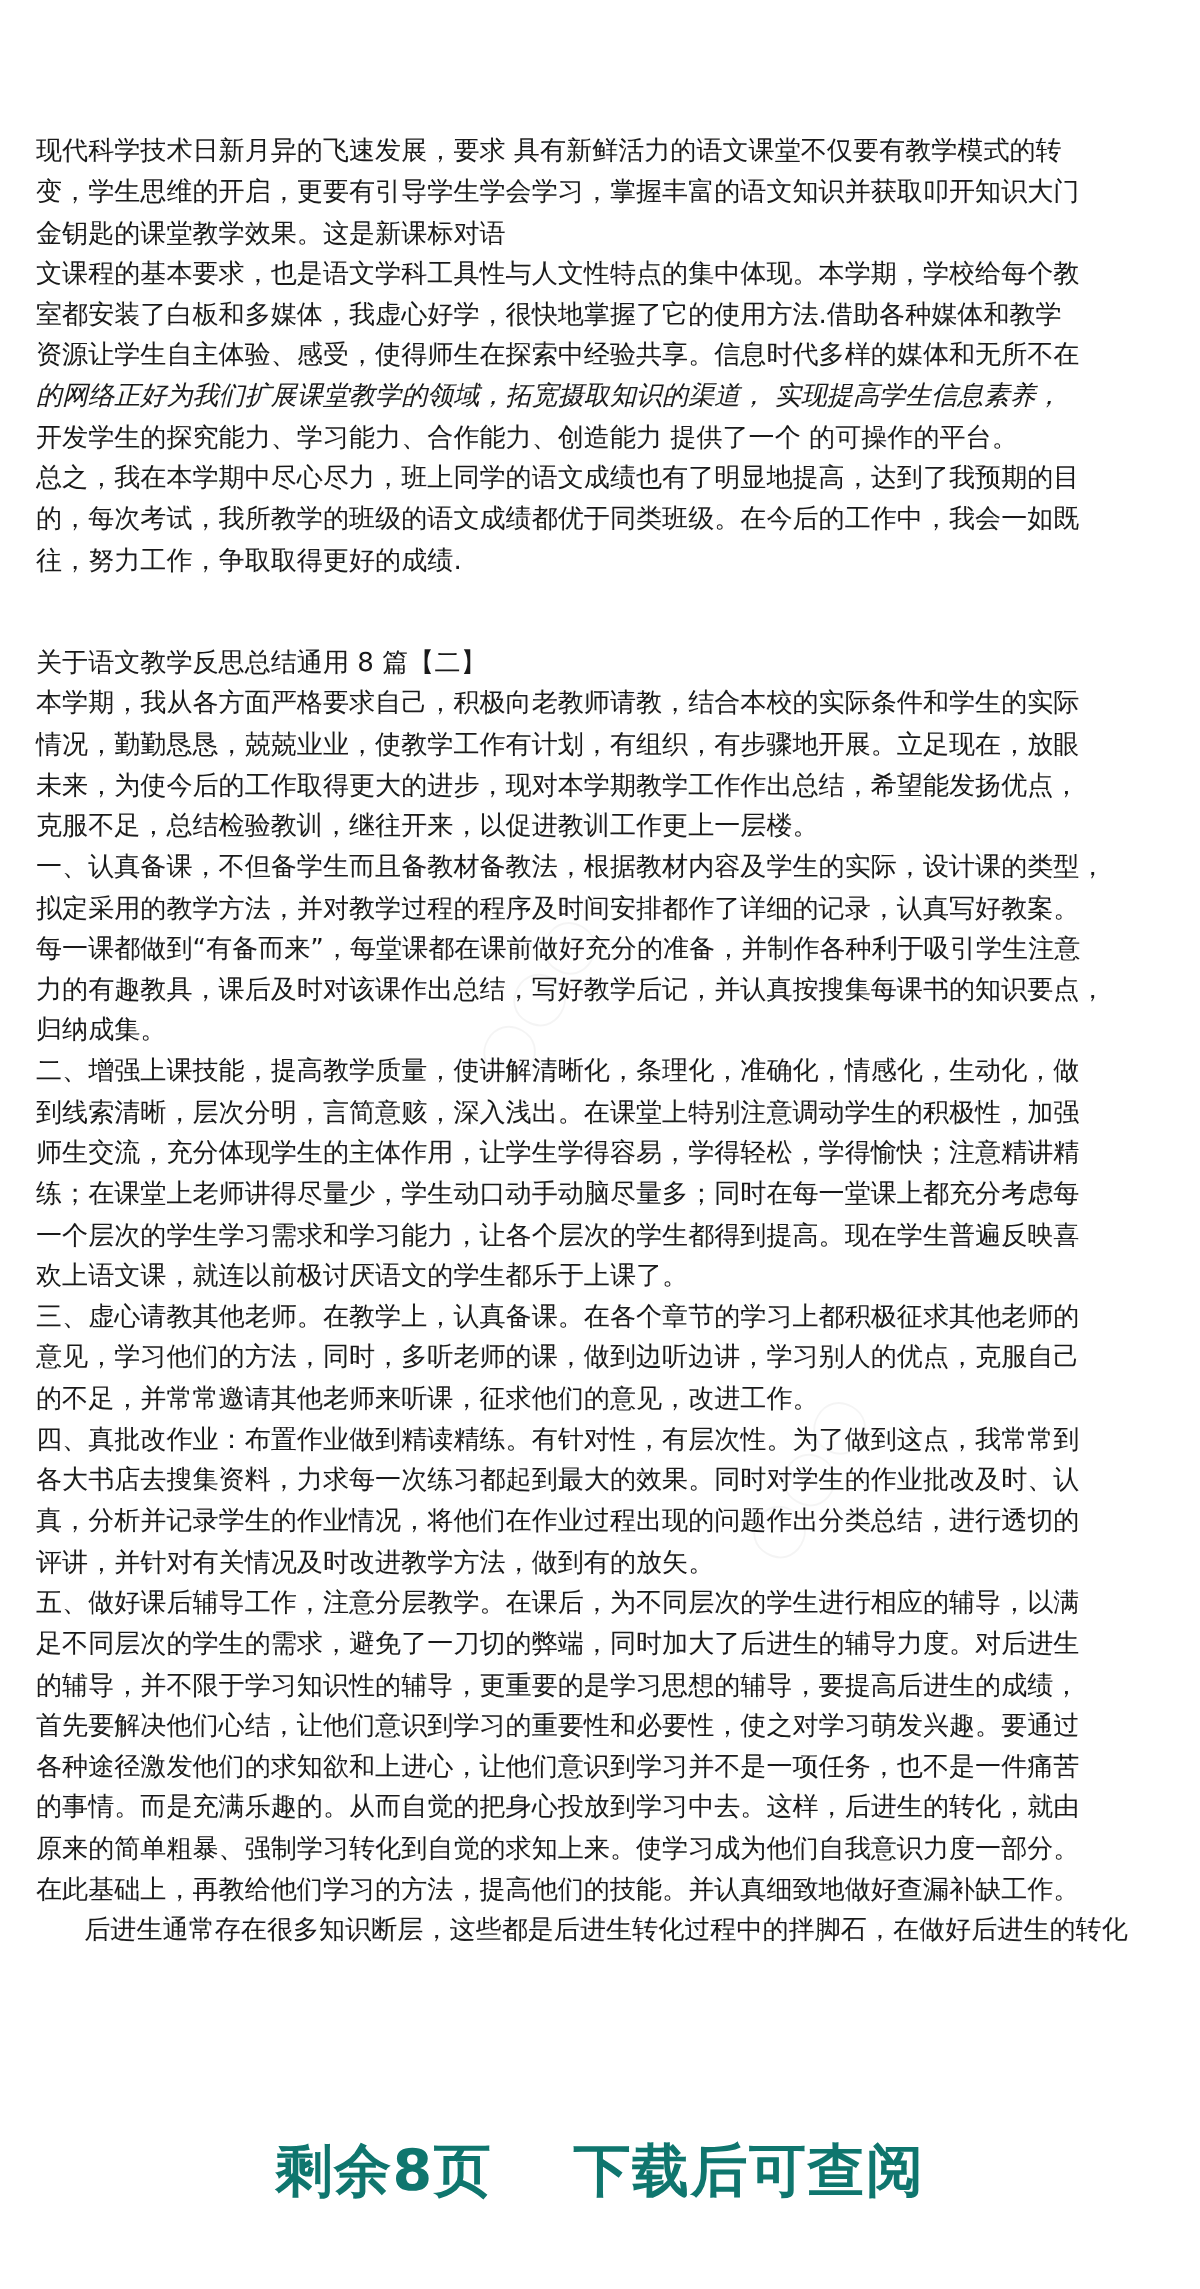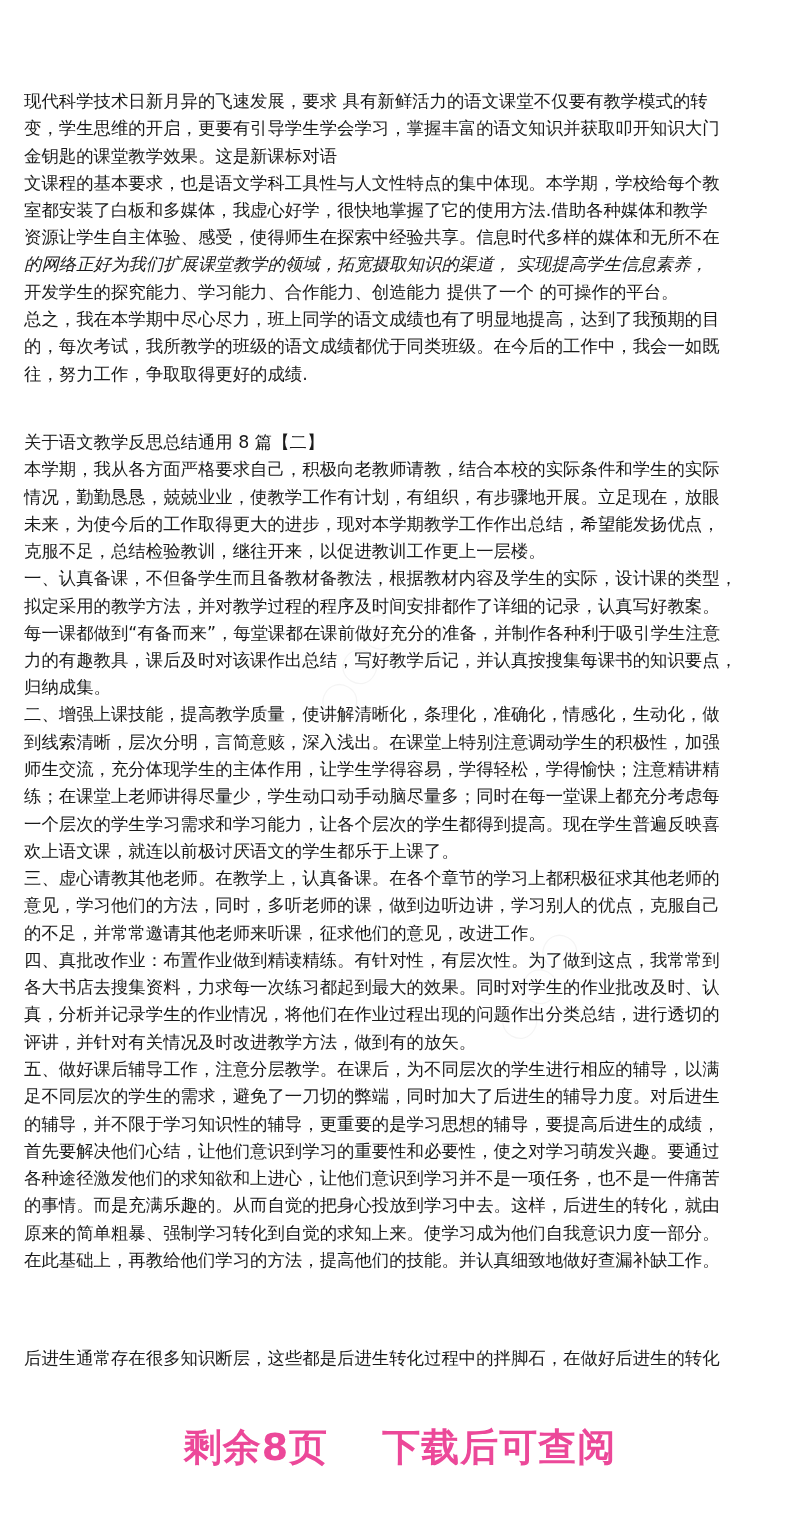--- a/index.html
+++ b/index.html
@@ -5,21 +5,21 @@
   html, body { margin: 0; padding: 0; background: #ffffff; }
   body { width: 800px; height: 1526px; position: relative; overflow: hidden;
          font-family: "DejaVu Sans", "Liberation Sans", sans-serif; color: #1a1a1a; }
   .page { position: absolute; left: 0; top: 0; width: 800px; height: 1526px; }
   .line { position: absolute; left: 24px; width: 760px; font-size: 17.4px; line-height: 24px;
           white-space: nowrap; letter-spacing: 0px; }
   .title-line { left: 24px; }
   .watermark { position: absolute; font-size: 40px; color: rgba(0,0,0,0.045);
                transform: rotate(-60deg); white-space: nowrap; pointer-events: none; }
   .footer { position: absolute; left: 0; top: 1422px; width: 800px; text-align: center;
-            font-size: 38px; font-weight: bold; color: #ec4899; letter-spacing: 1px; }
+            font-size: 38px; font-weight: bold; color: #0f766e; letter-spacing: 1px; }
   .footer span { display: inline-block; margin: 0 20px; }
 </style>
 </head>
 <body>
 
 <div class="page">
 
   <div class="watermark" style="left:300px; top:640px;">〇〇〇</div>
   <div class="watermark" style="left:480px; top:960px;">〇〇〇</div>
 
@@ -64,21 +64,21 @@
     <div class="line" style="top:1002px;">真，分析并记录学生的作业情况，将他们在作业过程出现的问题作出分类总结，进行透切的</div>
     <div class="line" style="top:1030px;">评讲，并针对有关情况及时改进教学方法，做到有的放矢。</div>
     <div class="line" style="top:1057px;">五、做好课后辅导工作，注意分层教学。在课后，为不同层次的学生进行相应的辅导，以满</div>
     <div class="line" style="top:1084px;">足不同层次的学生的需求，避免了一刀切的弊端，同时加大了后进生的辅导力度。对后进生</div>
     <div class="line" style="top:1112px;">的辅导，并不限于学习知识性的辅导，更重要的是学习思想的辅导，要提高后进生的成绩，</div>
     <div class="line" style="top:1139px;">首先要解决他们心结，让他们意识到学习的重要性和必要性，使之对学习萌发兴趣。要通过</div>
     <div class="line" style="top:1166px;">各种途径激发他们的求知欲和上进心，让他们意识到学习并不是一项任务，也不是一件痛苦</div>
     <div class="line" style="top:1193px;">的事情。而是充满乐趣的。从而自觉的把身心投放到学习中去。这样，后进生的转化，就由</div>
     <div class="line" style="top:1221px;">原来的简单粗暴、强制学习转化到自觉的求知上来。使学习成为他们自我意识力度一部分。</div>
     <div class="line" style="top:1248px;">在此基础上，再教给他们学习的方法，提高他们的技能。并认真细致地做好查漏补缺工作。</div>
-    <div class="line" style="top:1346px;">后进生通常存在很多知识断层，这些都是后进生转化过程中的拌脚石，在做好后进生的转化</div>
+    <div class="line" style="top:1275px;text-align:center;">后进生通常存在很多知识断层，这些都是后进生转化过程中的拌脚石，在做好后进生的转化</div>
     <div class="line" style="top:1302px;"></div>
   </div>
 
   <div class="footer">
     <span>剩余8页</span>
     <span>下载后可查阅</span>
   </div>
 
 </div>
 

